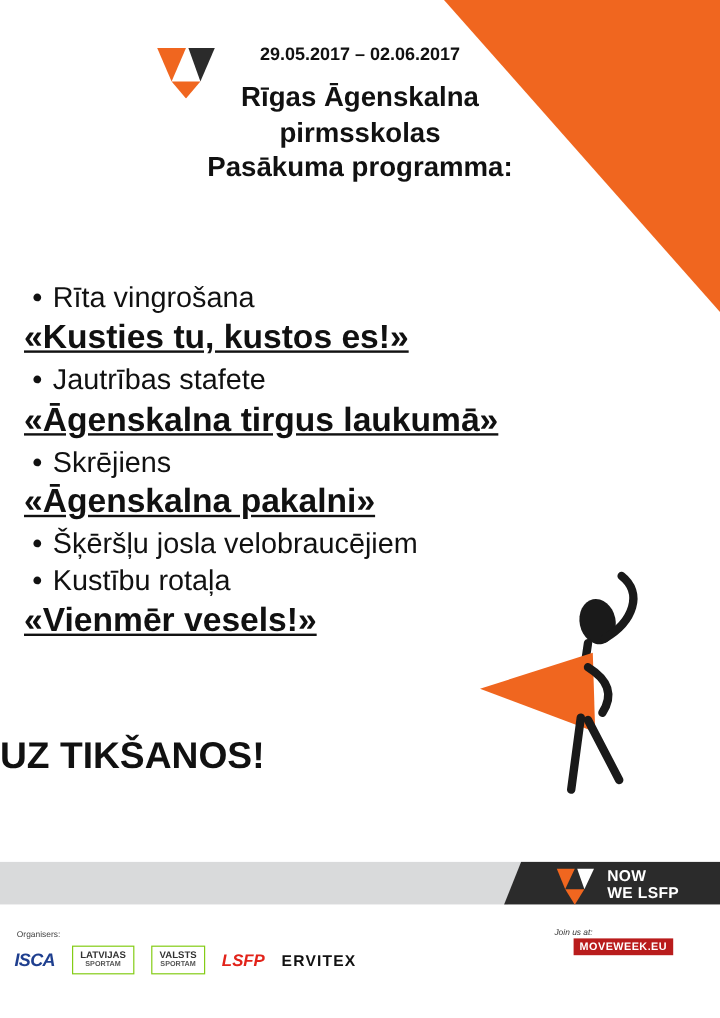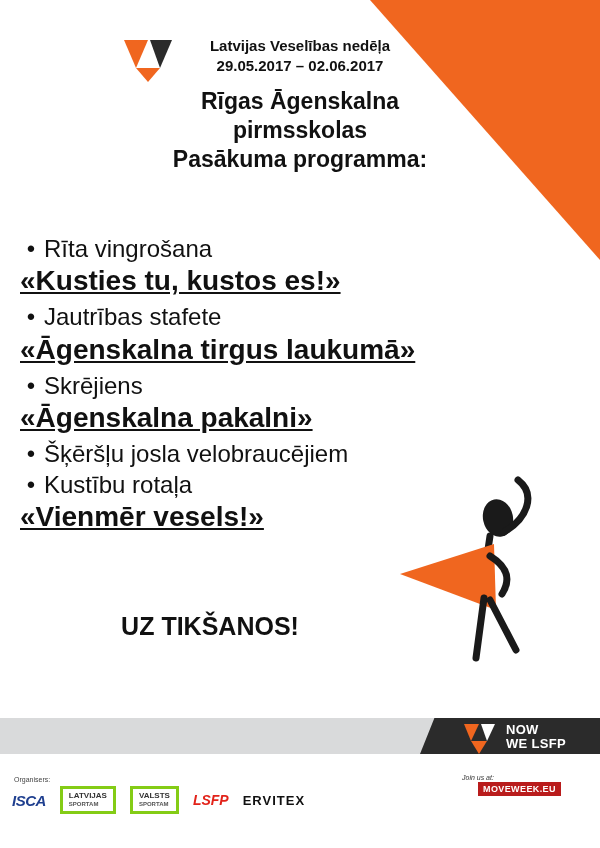--- a/index.html
+++ b/index.html
@@ -99,22 +99,22 @@
     color: #111;
     text-decoration: underline;
     margin: 0 0 4px 2px;
     line-height: 1.25;
   }
   .closing {
     position: absolute;
     top: 612px;
     left: 0;
     width: 420px;
-    text-align: center;
-    font-size: 25px;
+    text-align: left;
+    font-size: 31px;
     font-weight: bold;
     color: #111;
   }
 
   
   .figure {
     position: absolute;
     left: 378px;
     top: 470px;
     width: 190px;
@@ -213,46 +213,46 @@
     align-items: center;
     justify-content: center;
     font-size: 10px;
     font-weight: bold;
     color: #1a3d7c;
   }
   .sp-isca { color: #1f3f8f; font-size: 15px; font-style: italic; letter-spacing: -0.5px;}
   .sp-lsfp { color: #e2231a; font-size: 14px; font-style: italic; }
   .sp-ervitex { color: #111; font-size: 13px; letter-spacing: 1px; }
   .sp-box {
-    border: 3px solid #84cc16;
+    border: 1px solid #84cc16;
     padding: 3px 6px;
     font-size: 8px;
     color: #333;
     line-height: 1.1;
+    text-align: center;
   }
   .sp-small { font-size: 6px; color: #555; display:block; }
 </style>
 </head>
 <body>
 
 <div class="poster">
 
   <div class="corner-wedge"></div>
 
   <div class="header">
     <div class="header-top">
       <span class="logo-mark">
         <svg width="70" height="44" viewBox="0 0 70 44">
           <polygon points="4,2 28,2 16,30" fill="#f0661f"></polygon>
           <polygon points="30,2 52,2 40,30" fill="#2b2b2b"></polygon>
           <polygon points="16,30 40,30 28,44" fill="#f0661f"></polygon>
         </svg>
       </span>
       <span class="week-lines">
-        <div>Latvijas Veselības nedēļa</div>
         <div>29.05.2017 – 02.06.2017</div>
       </span>
     </div>
     <div class="title">
       <div>Rīgas Āgenskalna</div>
       <div>pirmsskolas</div>
       <div>Pasākuma programma:</div>
     </div>
   </div>
 

